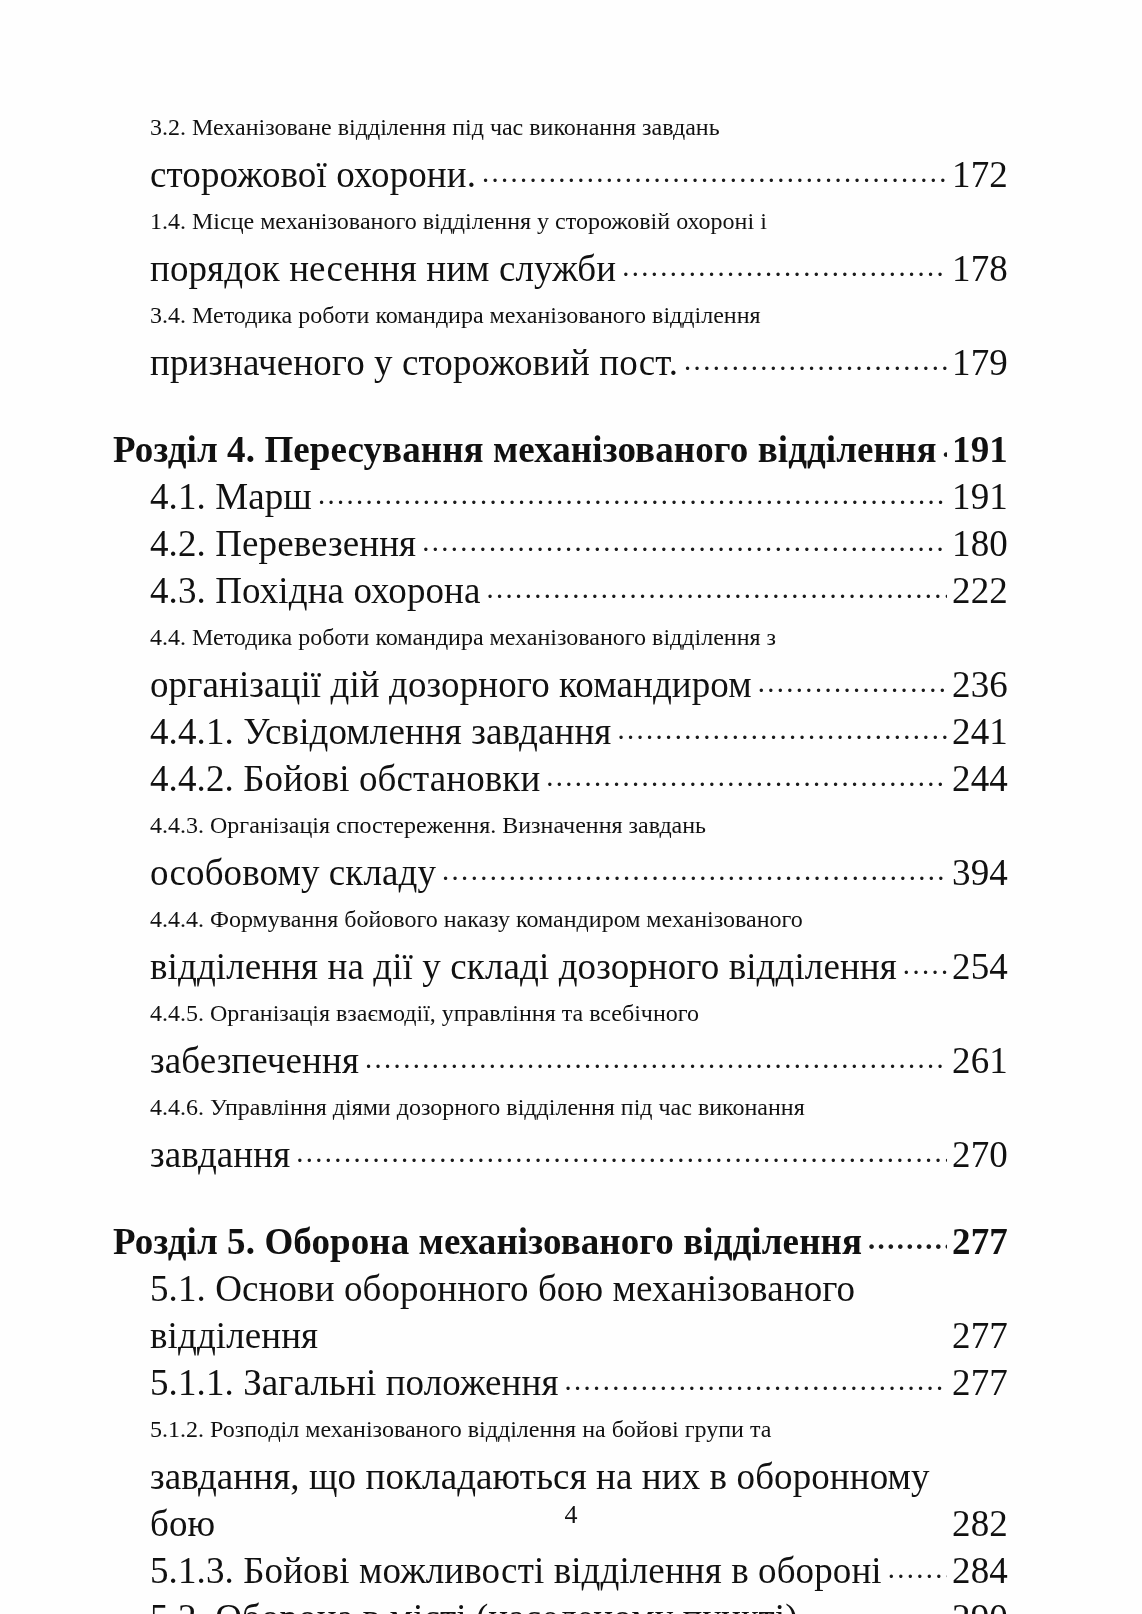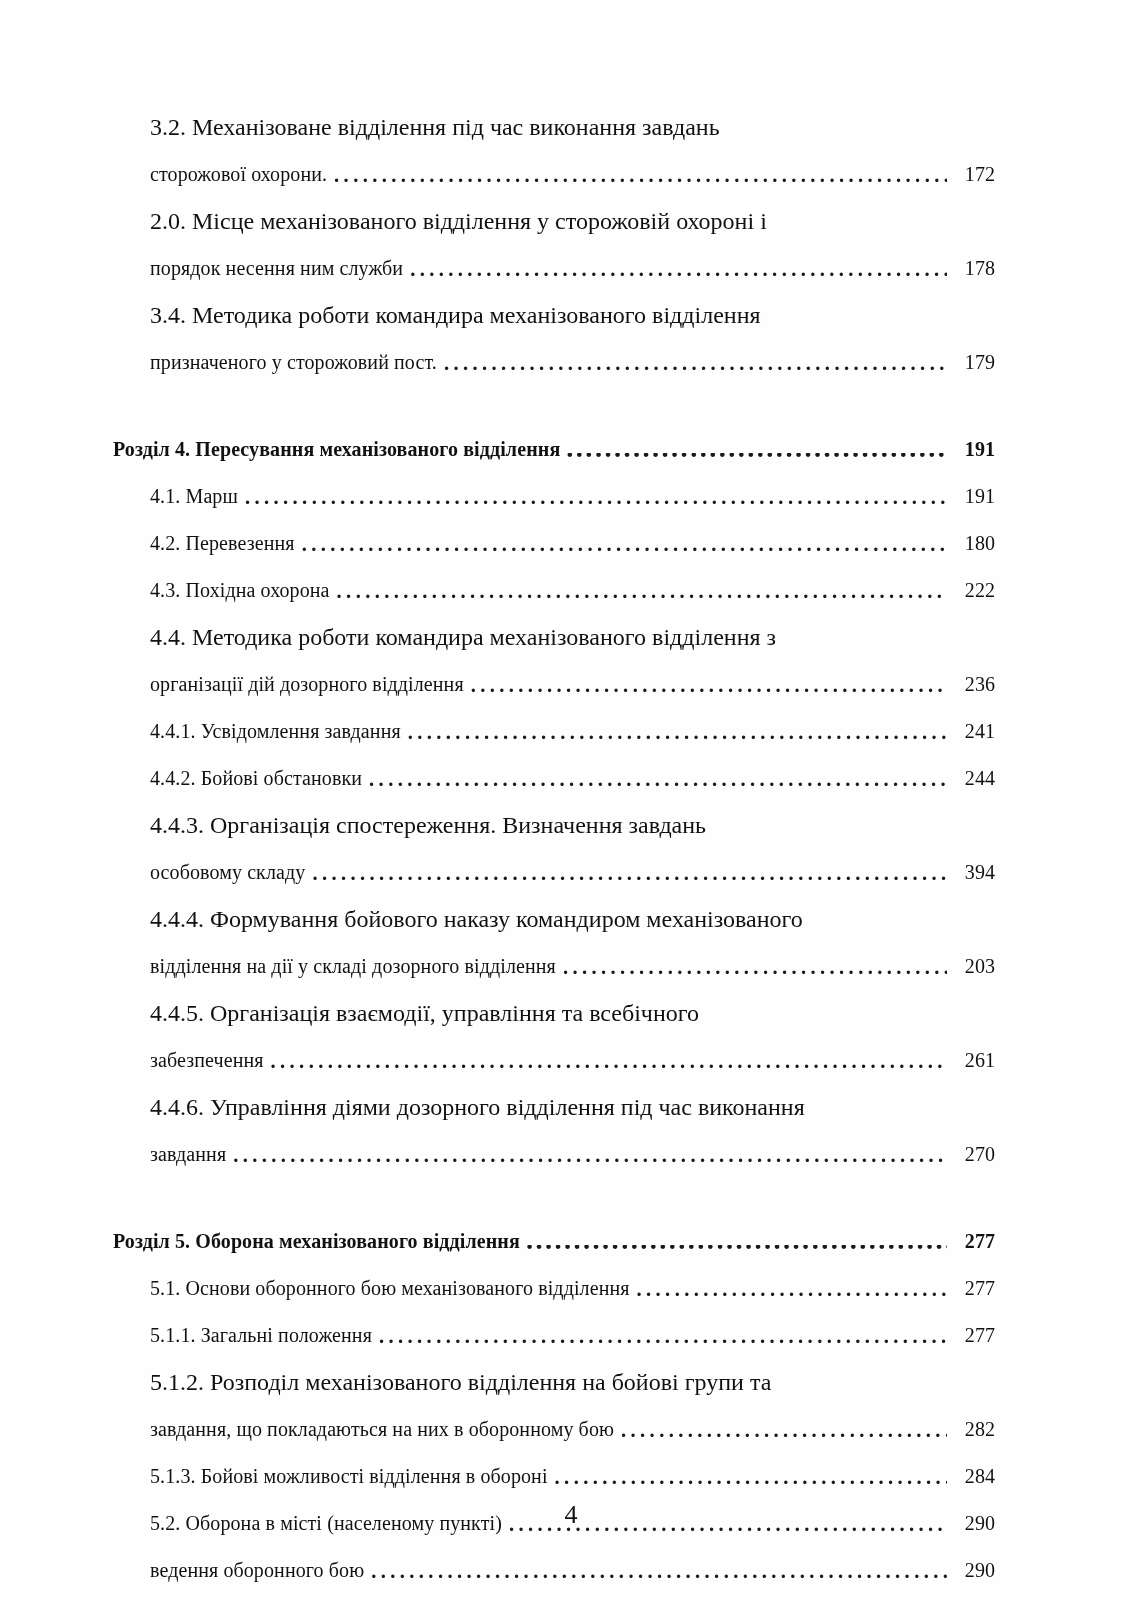--- a/index.html
+++ b/index.html
@@ -26,21 +26,21 @@
   .toc {
     position: absolute;
     left: 113px;
     top: 104px;
     width: 896px;
   }
   
   .entry {
     display: flex;
     align-items: flex-end;
-    font-size: 20px;
+    font-size: 37px;
     line-height: 47px;
     letter-spacing: 0.1px;
   }
   .entry .etext {
     white-space: pre-wrap;
   }
   .entry .leader {
     flex: 1 1 auto;
     position: relative;
     height: 1em;
@@ -92,21 +92,21 @@
 
 <div class="page">
 
   <div class="toc" id="toc-root">
       <div class="wrapline">3.2. Механізоване відділення під час виконання завдань</div>
       <div class="entry lvl-sub">
         <span class="etext">сторожової охорони.</span>
         <span class="leader"></span>
         <span class="pageno">172</span>
       </div>
-      <div class="wrapline">2.0. Місце механізованого відділення у сторожовій охороні і</div>
+      <div class="wrapline">1.4. Місце механізованого відділення у сторожовій охороні і</div>
       <div class="entry lvl-sub">
         <span class="etext">порядок несення ним служби</span>
         <span class="leader"></span>
         <span class="pageno">178</span>
       </div>
       <div class="wrapline">3.4. Методика роботи командира механізованого відділення</div>
       <div class="entry lvl-sub">
         <span class="etext">призначеного у сторожовий пост.</span>
         <span class="leader"></span>
         <span class="pageno">179</span>
@@ -126,21 +126,21 @@
         <span class="leader"></span>
         <span class="pageno">180</span>
       </div>
       <div class="entry lvl-sub">
         <span class="etext">4.3. Похідна охорона</span>
         <span class="leader"></span>
         <span class="pageno">222</span>
       </div>
       <div class="wrapline">4.4. Методика роботи командира механізованого відділення з</div>
       <div class="entry lvl-sub">
-        <span class="etext">організації дій дозорного відділення</span>
+        <span class="etext">організації дій дозорного командиром</span>
         <span class="leader"></span>
         <span class="pageno">236</span>
       </div>
       <div class="entry lvl-sub">
         <span class="etext">4.4.1. Усвідомлення завдання</span>
         <span class="leader"></span>
         <span class="pageno">241</span>
       </div>
       <div class="entry lvl-sub">
         <span class="etext">4.4.2. Бойові обстановки</span>
@@ -150,21 +150,21 @@
       <div class="wrapline">4.4.3. Організація спостереження. Визначення завдань</div>
       <div class="entry lvl-sub">
         <span class="etext">особовому складу</span>
         <span class="leader"></span>
         <span class="pageno">394</span>
       </div>
       <div class="wrapline">4.4.4. Формування бойового наказу командиром механізованого</div>
       <div class="entry lvl-sub">
         <span class="etext">відділення на дії у складі дозорного відділення</span>
         <span class="leader"></span>
-        <span class="pageno">203</span>
+        <span class="pageno">254</span>
       </div>
       <div class="wrapline">4.4.5. Організація взаємодії, управління та всебічного</div>
       <div class="entry lvl-sub">
         <span class="etext">забезпечення</span>
         <span class="leader"></span>
         <span class="pageno">261</span>
       </div>
       <div class="wrapline">4.4.6. Управління діями дозорного відділення під час виконання</div>
       <div class="entry lvl-sub">
         <span class="etext">завдання</span>

